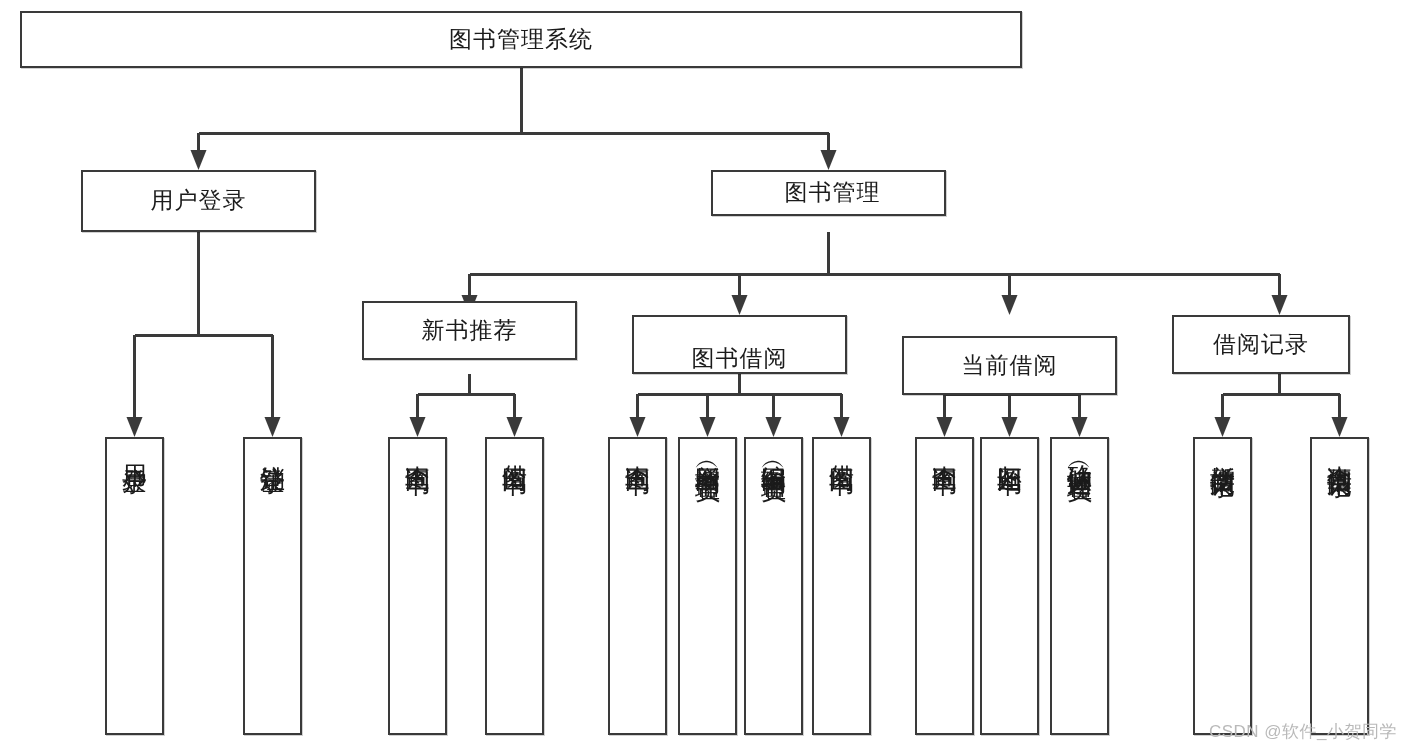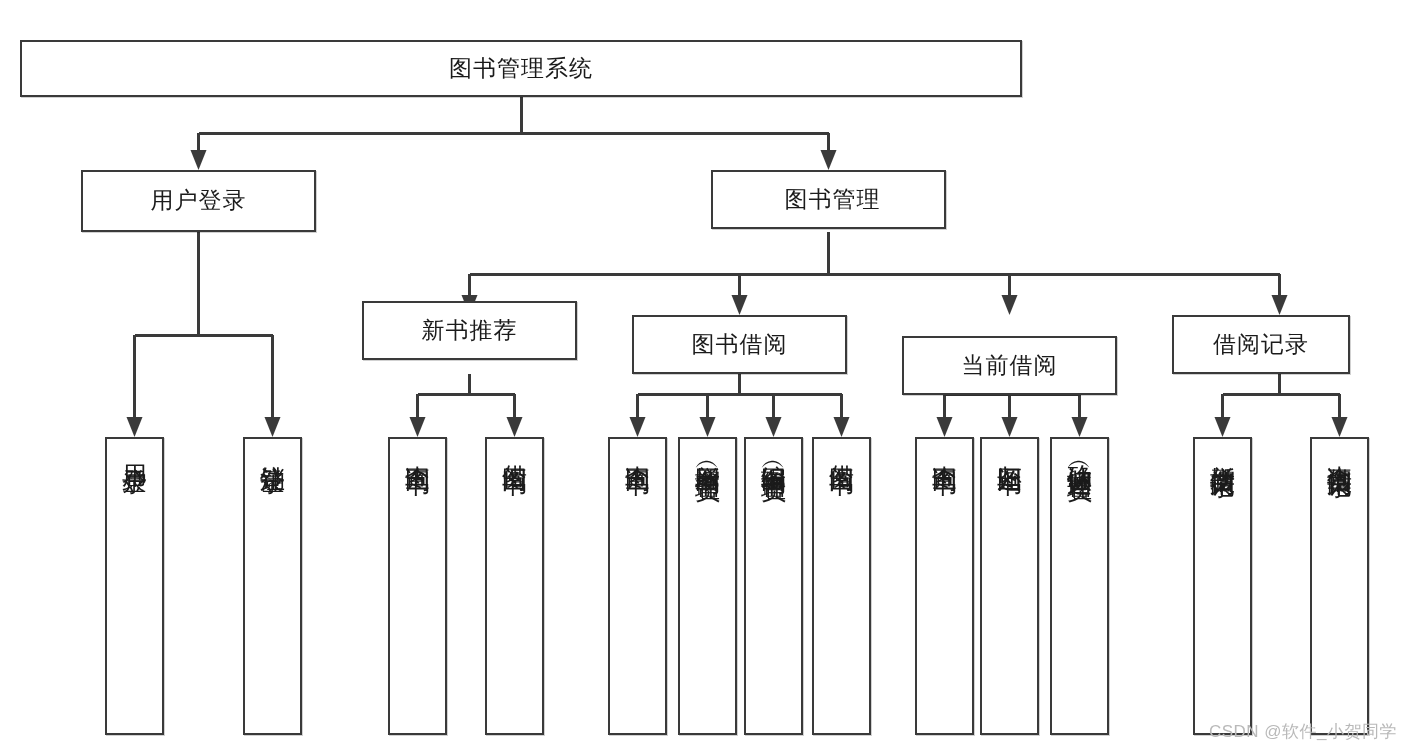--- a/index.html
+++ b/index.html
@@ -120,33 +120,33 @@
       <line x1="1079.5" y1="394" x2="1079.5" y2="419" stroke="#3a3a3a" stroke-width="3" shape-rendering="crispEdges"></line>
       <polygon points="1071.5,417 1087.5,417 1079.5,437" fill="#3a3a3a"></polygon>
       <line x1="1279.5" y1="374" x2="1279.5" y2="394" stroke="#3a3a3a" stroke-width="3" shape-rendering="crispEdges"></line>
       <line x1="1222.5" y1="394" x2="1339.5" y2="394" stroke="#3a3a3a" stroke-width="3" shape-rendering="crispEdges"></line>
       <line x1="1222.5" y1="394" x2="1222.5" y2="419" stroke="#3a3a3a" stroke-width="3" shape-rendering="crispEdges"></line>
       <polygon points="1214.5,417 1230.5,417 1222.5,437" fill="#3a3a3a"></polygon>
       <line x1="1339.5" y1="394" x2="1339.5" y2="419" stroke="#3a3a3a" stroke-width="3" shape-rendering="crispEdges"></line>
       <polygon points="1331.5,417 1347.5,417 1339.5,437" fill="#3a3a3a"></polygon>
     </svg>
   <div id="nodes">
-      <div class="node horiz" style="left: 20px; top: 11px; width: 1002px; height: 57px; margin-top: 29px;">
+      <div class="node horiz" style="left: 20px; top: 11px; width: 1002px; height: 57px;">
         <span class="lbl">图书管理系统</span>
       </div>
       <div class="node horiz" style="left: 81px; top: 170px; width: 235px; height: 62px;">
         <span class="lbl">用户登录</span>
       </div>
-      <div class="node horiz" style="left: 711px; top: 170px; width: 235px; height: 59px; padding-left: 8px;">
+      <div class="node horiz" style="left: 711px; top: 170px; width: 235px; height: 46px; padding-left: 8px;">
         <span class="lbl">图书管理</span>
       </div>
       <div class="node horiz" style="left: 362px; top: 301px; width: 215px; height: 59px;">
         <span class="lbl">新书推荐</span>
       </div>
-      <div class="node horiz" style="left: 632px; top: 315px; width: 215px; height: 59px;">
+      <div class="node horiz" style="left: 632px; top: 315px; width: 215px; height: 59px; align-items: flex-end;">
         <span class="lbl">图书借阅</span>
       </div>
       <div class="node horiz" style="left: 902px; top: 315px; width: 215px; height: 59px; margin-top: 21px;">
         <span class="lbl">当前借阅</span>
       </div>
       <div class="node horiz" style="left: 1172px; top: 315px; width: 178px; height: 59px; font-family: Liberation Serif, serif;">
         <span class="lbl">借阅记录</span>
       </div>
       <div class="node vert" style="left: 105px; top: 437px; width: 59px; height: 298px;">
         <span class="lbl">用户登录</span>

